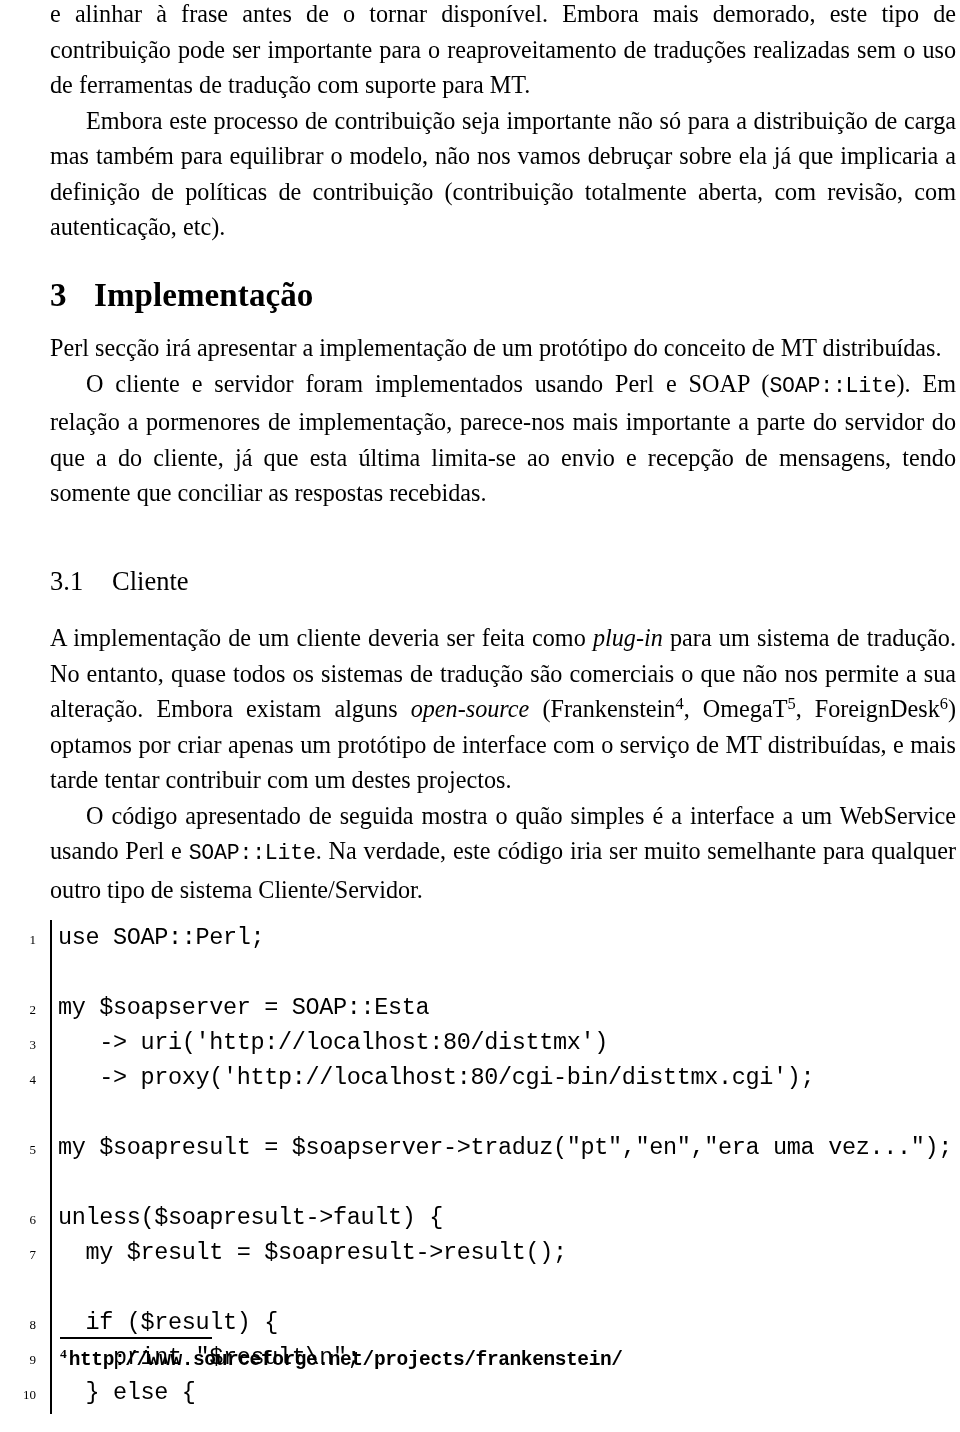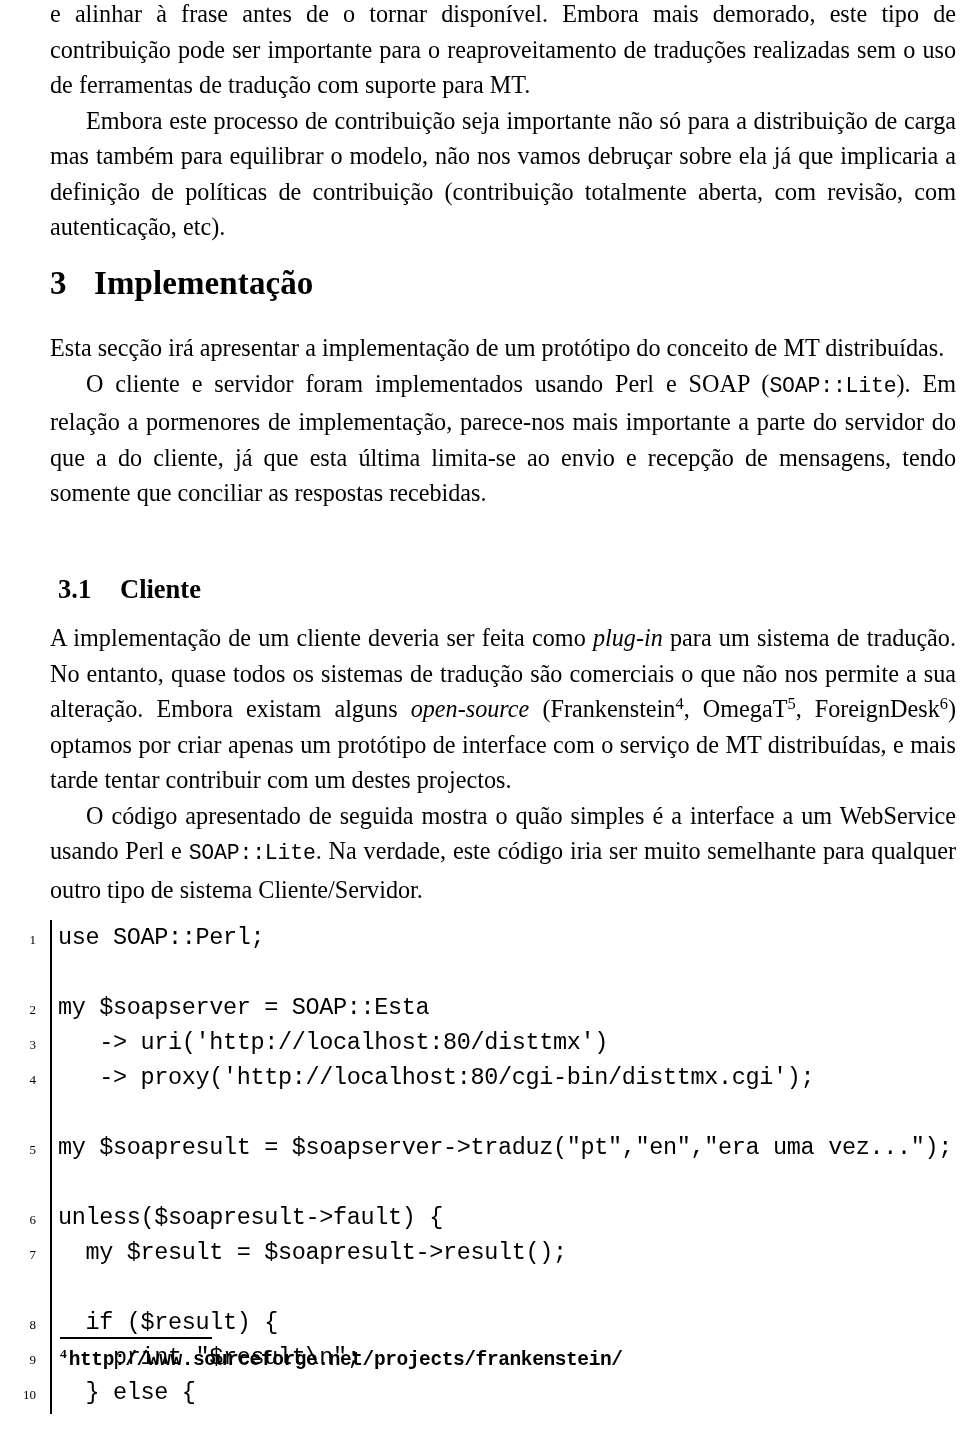--- a/index.html
+++ b/index.html
@@ -49,22 +49,22 @@
     line-height: 40px;
     font-weight: bold;
     margin: 0;
     letter-spacing: 0.1px;
   }
   h2.section .num { display: inline-block; min-width: 44px; }
 
   h3.subsection {
     font-size: 26.5px;
     line-height: 32px;
-    font-weight: bold;
-    margin: 8px;
+    font-weight: normal;
+    margin: 0;
   }
   h3.subsection .num { display: inline-block; min-width: 62px; }
 
   
   .tt {
     font-family: "Liberation Mono", "DejaVu Sans Mono", monospace;
     font-size: 21.5px;
     letter-spacing: -0.2px;
   }
   .it { font-style: italic; }
@@ -147,26 +147,26 @@
 </head>
 <body>
 
 <div class="page">
 
   <div class="textcol" style="top:-4px;">
     <p class="para noindent">e alinhar à frase antes de o tornar disponível. Embora mais demorado, este tipo de contribuição pode ser importante para o reaproveitamento de traduções realizadas sem o uso de ferramentas de tradução com suporte para MT.</p>
     <p class="para indent">Embora este processo de contribuição seja importante não só para a distribuição de carga mas também para equilibrar o modelo, não nos vamos debruçar sobre ela já que implicaria a definição de políticas de contribuição (contribuição totalmente aberta, com revisão, com autenticação, etc).</p>
   </div>
 
-  <div class="textcol" style="top:263px;">
+  <div class="textcol" style="top:275px;">
     <h2 class="section"><span class="num">3</span><span>Implementação</span></h2>
   </div>
 
   <div class="textcol" style="top:330px;">
-    <p class="para noindent">Esta secção irá apresentar a implementação de um protótipo do conceito de MT distribuídas.</p>
+    <p class="para noindent">Perl secção irá apresentar a implementação de um protótipo do conceito de MT distribuídas.</p>
     <p class="para indent"><span>O cliente e servidor foram implementados usando Perl e SOAP (</span><span class="tt">SOAP::Lite</span><span>). Em relação a pormenores de implementação, parece-nos mais importante a parte do servidor do que a do cliente, já que esta última limita-se ao envio e recepção de mensagens, tendo somente que conciliar as respostas recebidas.</span></p>
   </div>
 
   <div class="textcol" style="top:565px;">
     <h3 class="subsection"><span class="num">3.1</span><span>Cliente</span></h3>
   </div>
 
   <div class="textcol" style="top:620px;">
     <p class="para noindent"><span>A implementação de um cliente deveria ser feita como </span><span class="it">plug-in</span><span> para um sistema de tradução. No entanto, quase todos os sistemas de tradução são comerciais o que não nos permite a sua alteração. Embora existam alguns </span><span class="it">open-source</span><span> (Frankenstein</span><sup class="fn">4</sup><span>, OmegaT</span><sup class="fn">5</sup><span>, ForeignDesk</span><sup class="fn">6</sup><span>) optamos por criar apenas um protótipo de interface com o serviço de MT distribuídas, e mais tarde tentar contribuir com um destes projectos.</span></p>
     <p class="para indent"><span>O código apresentado de seguida mostra o quão simples é a interface a um WebService usando Perl e </span><span class="tt">SOAP::Lite</span><span>. Na verdade, este código iria ser muito semelhante para qualquer outro tipo de sistema Cliente/Servidor.</span></p>

